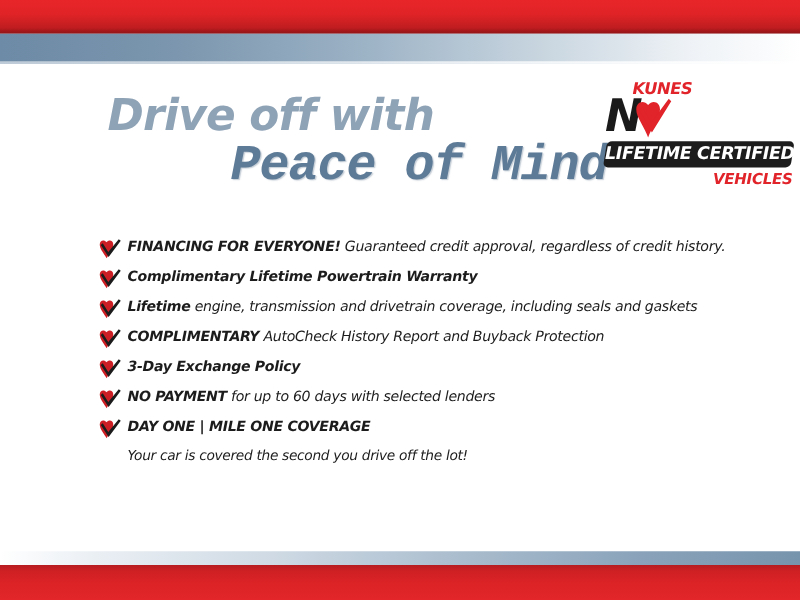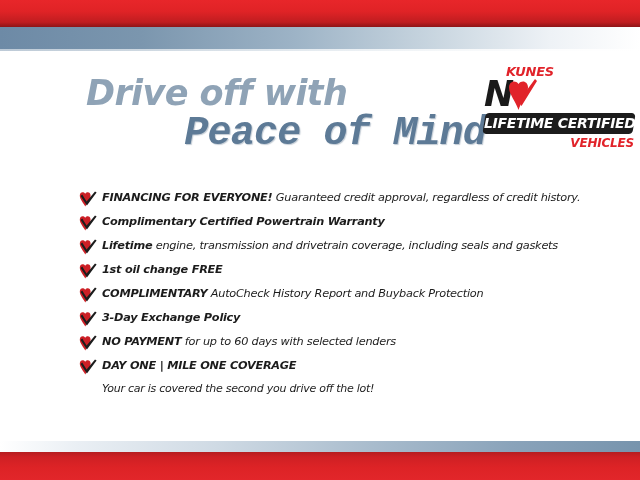--- a/index.html
+++ b/index.html
@@ -248,39 +248,30 @@
             </svg></span>
           <span class="bullet-text"><b>FINANCING FOR EVERYONE!</b><span> Guaranteed credit approval, regardless of credit history.</span></span>
         </div>
       </div>
       <div class="bullet-block">
         <div class="bullet-row">
           <span class="bullet-mark"><svg viewBox="0 0 19 16" width="19" height="16" aria-hidden="true">
               <path d="M1.8 4.6 C1.8 1.2, 5.3 0.2, 7.2 2.8 C9.1 0.2, 12.6 1.2, 12.6 4.6 C12.6 8.4, 9.0 12.6, 7.3 15.6 C5.7 12.6, 1.8 8.4, 1.8 4.6 Z" fill="#cc1f25"></path>
               <path d="M4.2 3.6 L8.6 10.6 L17.0 0.4 L18.6 1.6 L8.9 14.6 L2.6 4.9 Z" fill="#1c1c1c"></path>
             </svg></span>
-          <span class="bullet-text"><b>Complimentary Certified Powertrain Warranty</b></span>
+          <span class="bullet-text"><b>Complimentary Lifetime Powertrain Warranty</b></span>
         </div>
       </div>
       <div class="bullet-block">
         <div class="bullet-row">
           <span class="bullet-mark"><svg viewBox="0 0 19 16" width="19" height="16" aria-hidden="true">
               <path d="M1.8 4.6 C1.8 1.2, 5.3 0.2, 7.2 2.8 C9.1 0.2, 12.6 1.2, 12.6 4.6 C12.6 8.4, 9.0 12.6, 7.3 15.6 C5.7 12.6, 1.8 8.4, 1.8 4.6 Z" fill="#cc1f25"></path>
               <path d="M4.2 3.6 L8.6 10.6 L17.0 0.4 L18.6 1.6 L8.9 14.6 L2.6 4.9 Z" fill="#1c1c1c"></path>
             </svg></span>
           <span class="bullet-text"><b>Lifetime</b><span> engine, transmission and drivetrain coverage, including seals and gaskets</span></span>
-        </div>
-      </div>
-      <div class="bullet-block">
-        <div class="bullet-row">
-          <span class="bullet-mark"><svg viewBox="0 0 19 16" width="19" height="16" aria-hidden="true">
-              <path d="M1.8 4.6 C1.8 1.2, 5.3 0.2, 7.2 2.8 C9.1 0.2, 12.6 1.2, 12.6 4.6 C12.6 8.4, 9.0 12.6, 7.3 15.6 C5.7 12.6, 1.8 8.4, 1.8 4.6 Z" fill="#cc1f25"></path>
-              <path d="M4.2 3.6 L8.6 10.6 L17.0 0.4 L18.6 1.6 L8.9 14.6 L2.6 4.9 Z" fill="#1c1c1c"></path>
-            </svg></span>
-          <span class="bullet-text"><b>1st oil change FREE</b></span>
         </div>
       </div>
       <div class="bullet-block">
         <div class="bullet-row">
           <span class="bullet-mark"><svg viewBox="0 0 19 16" width="19" height="16" aria-hidden="true">
               <path d="M1.8 4.6 C1.8 1.2, 5.3 0.2, 7.2 2.8 C9.1 0.2, 12.6 1.2, 12.6 4.6 C12.6 8.4, 9.0 12.6, 7.3 15.6 C5.7 12.6, 1.8 8.4, 1.8 4.6 Z" fill="#cc1f25"></path>
               <path d="M4.2 3.6 L8.6 10.6 L17.0 0.4 L18.6 1.6 L8.9 14.6 L2.6 4.9 Z" fill="#1c1c1c"></path>
             </svg></span>
           <span class="bullet-text"><b>COMPLIMENTARY</b><span> AutoCheck History Report and Buyback Protection</span></span>
         </div>

